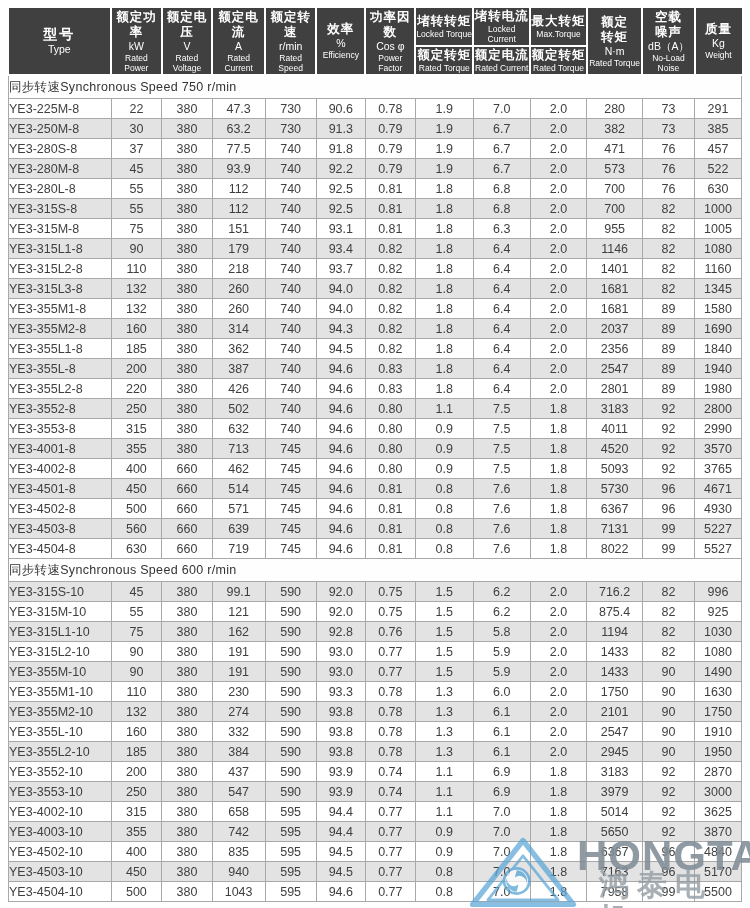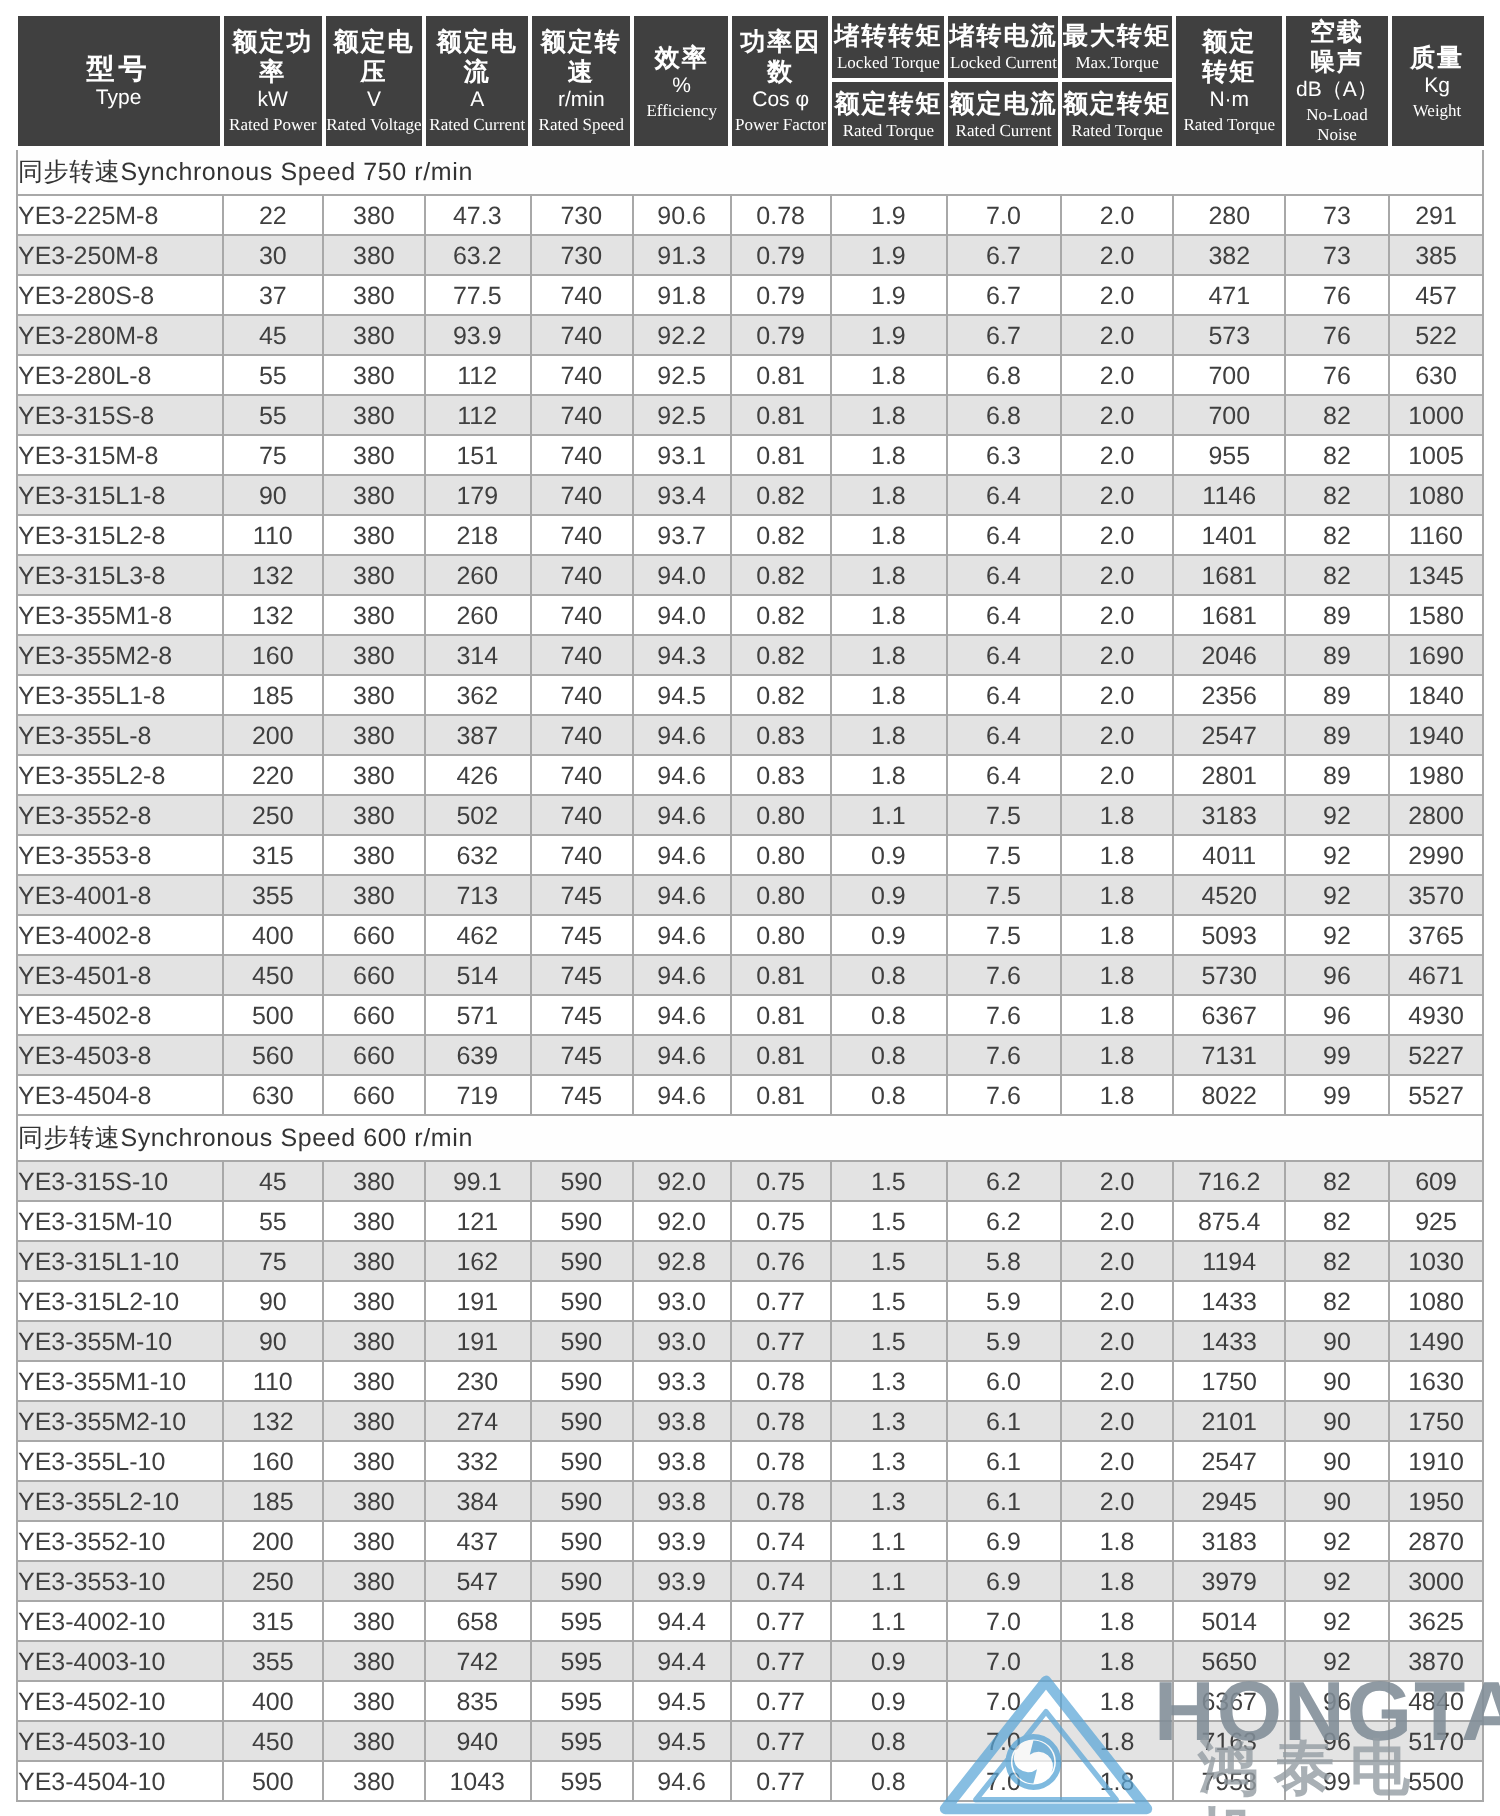--- a/index.html
+++ b/index.html
@@ -16,21 +16,21 @@
     background:#404040;color:#ffffff;font-weight:normal;
     border:2px solid #ffffff;vertical-align:middle;padding:1px 0;
   }
   thead tr{height:28px;}
   thead tr:first-child th{border-top:none;}
   thead tr th:first-child{border-left:none;}
   thead tr:first-child th:last-child{border-right:none;margin-left:16px;}
   thead .zh{font-size:12.5px;font-weight:bold;line-height:15px;letter-spacing:1px;}
   thead .type-zh{font-size:14px;font-weight:bold;line-height:17px;letter-spacing:2px;}
   thead .unit{font-size:10.5px;line-height:13px;}
-  thead .en{font-size:8.5px;line-height:10px;font-family:Liberation Serif, serif;}
+  thead .en{font-size:8.5px;line-height:10px;}
 
   
   tbody td{
     border:1px solid #a8a8a8;text-align:center;
     font-size:12.5px;color:#3f3f3f;height:19px;padding:0;
     background:#ffffff;
   }
   tbody tr.shade td{background:#e3e3e3;}
   tbody td.type-cell{text-align:left;padding-left:0;}
   tbody tr.banner td{
@@ -325,21 +325,21 @@
           <td class="type-cell">YE3-355M2-8</td>
           <td>160</td>
           <td>380</td>
           <td>314</td>
           <td>740</td>
           <td>94.3</td>
           <td>0.82</td>
           <td>1.8</td>
           <td>6.4</td>
           <td>2.0</td>
-          <td>2046</td>
+          <td>2037</td>
           <td>89</td>
           <td>1690</td>
         </tr>
         <tr>
           <td class="type-cell">YE3-355L1-8</td>
           <td>185</td>
           <td>380</td>
           <td>362</td>
           <td>740</td>
           <td>94.5</td>
@@ -510,21 +510,21 @@
           <td>380</td>
           <td>99.1</td>
           <td>590</td>
           <td>92.0</td>
           <td>0.75</td>
           <td>1.5</td>
           <td>6.2</td>
           <td>2.0</td>
           <td>716.2</td>
           <td>82</td>
-          <td>609</td>
+          <td>996</td>
         </tr>
         <tr>
           <td class="type-cell">YE3-315M-10</td>
           <td>55</td>
           <td>380</td>
           <td>121</td>
           <td>590</td>
           <td>92.0</td>
           <td>0.75</td>
           <td>1.5</td>

